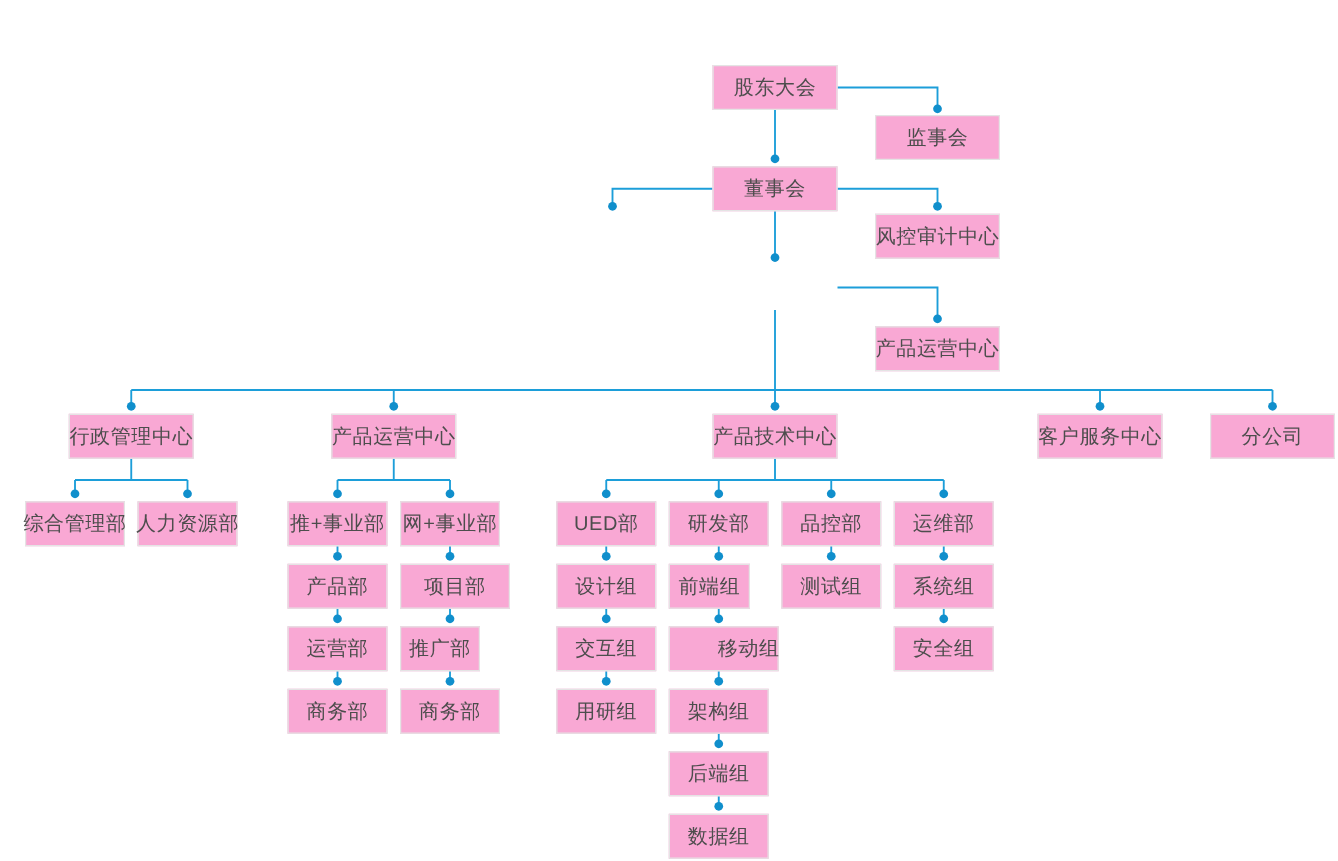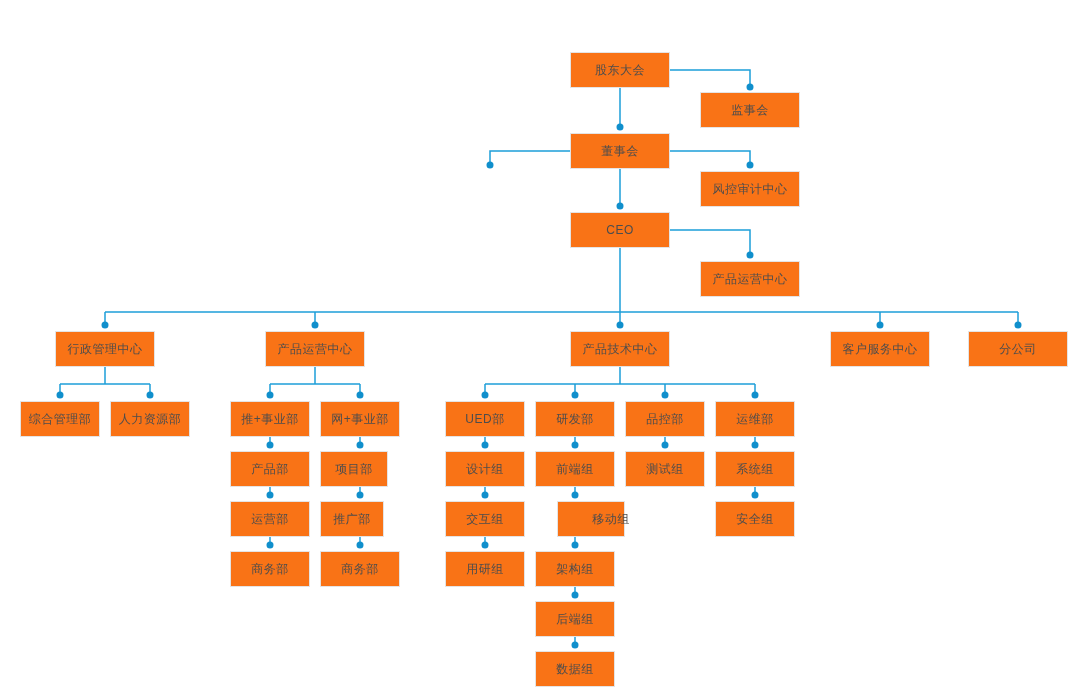--- a/index.html
+++ b/index.html
@@ -12,26 +12,26 @@
     overflow: hidden;
   }
   .connector-layer {
     position: absolute;
     left: 0; top: 0;
     width: 1070px; height: 689px;
   }
   .node {
     position: absolute;
     box-sizing: border-box;
-    background: #f97316;
+    background: #f9a8d4;
     border: 1px solid #e4e4e4;
     display: flex;
     align-items: center;
     justify-content: center;
-    font-size: 12px;
+    font-size: 16px;
     color: #4d4d4d;
     letter-spacing: 0.5px;
     white-space: nowrap;
   }
 </style>
 </head>
 <body>
 
 <div class="stage">
   <svg class="connector-layer" xmlns="http://www.w3.org/2000/svg" width="1070" height="689" viewBox="0 0 1070 689">
@@ -121,23 +121,20 @@
     </div>
     <div class="node" style="left: 700px; top: 92px; width: 100px; height: 36px;">
       <span>监事会</span>
     </div>
     <div class="node" style="left: 570px; top: 133px; width: 100px; height: 36px;">
       <span>董事会</span>
     </div>
     <div class="node" style="left: 700px; top: 171px; width: 100px; height: 36px;">
       <span>风控审计中心</span>
     </div>
-    <div class="node" style="left: 570px; top: 212px; width: 100px; height: 36px;">
-      <span>CEO</span>
-    </div>
     <div class="node" style="left: 700px; top: 261px; width: 100px; height: 36px;">
       <span>产品运营中心</span>
     </div>
     <div class="node" style="left: 55px; top: 331px; width: 100px; height: 36px;">
       <span>行政管理中心</span>
     </div>
     <div class="node" style="left: 265px; top: 331px; width: 100px; height: 36px;">
       <span>产品运营中心</span>
     </div>
     <div class="node" style="left: 570px; top: 331px; width: 100px; height: 36px; text-align: right;">
@@ -175,42 +172,42 @@
     </div>
     <div class="node" style="left: 230px; top: 451px; width: 80px; height: 36px;">
       <span>产品部</span>
     </div>
     <div class="node" style="left: 230px; top: 501px; width: 80px; height: 36px;">
       <span>运营部</span>
     </div>
     <div class="node" style="left: 230px; top: 551px; width: 80px; height: 36px;">
       <span>商务部</span>
     </div>
-    <div class="node" style="left: 320px; top: 451px; width: 68px; height: 36px;">
+    <div class="node" style="left: 320px; top: 451px; width: 88px; height: 36px;">
       <span>项目部</span>
     </div>
     <div class="node" style="left: 320px; top: 501px; width: 64px; height: 36px;">
       <span>推广部</span>
     </div>
     <div class="node" style="left: 320px; top: 551px; width: 80px; height: 36px;">
       <span>商务部</span>
     </div>
     <div class="node" style="left: 445px; top: 451px; width: 80px; height: 36px;">
       <span>设计组</span>
     </div>
     <div class="node" style="left: 445px; top: 501px; width: 80px; height: 36px;">
       <span>交互组</span>
     </div>
     <div class="node" style="left: 445px; top: 551px; width: 80px; height: 36px;">
       <span>用研组</span>
     </div>
-    <div class="node" style="left: 535px; top: 451px; width: 80px; height: 36px;">
+    <div class="node" style="left: 535px; top: 451px; width: 65px; height: 36px;">
       <span>前端组</span>
     </div>
-    <div class="node" style="left: 557px; top: 501px; width: 68px; height: 36px; padding-left: 40px;">
+    <div class="node" style="left: 535px; top: 501px; width: 88px; height: 36px; padding-left: 40px;">
       <span>移动组</span>
     </div>
     <div class="node" style="left: 535px; top: 551px; width: 80px; height: 36px;">
       <span>架构组</span>
     </div>
     <div class="node" style="left: 535px; top: 601px; width: 80px; height: 36px;">
       <span>后端组</span>
     </div>
     <div class="node" style="left: 535px; top: 651px; width: 80px; height: 36px;">
       <span>数据组</span>

